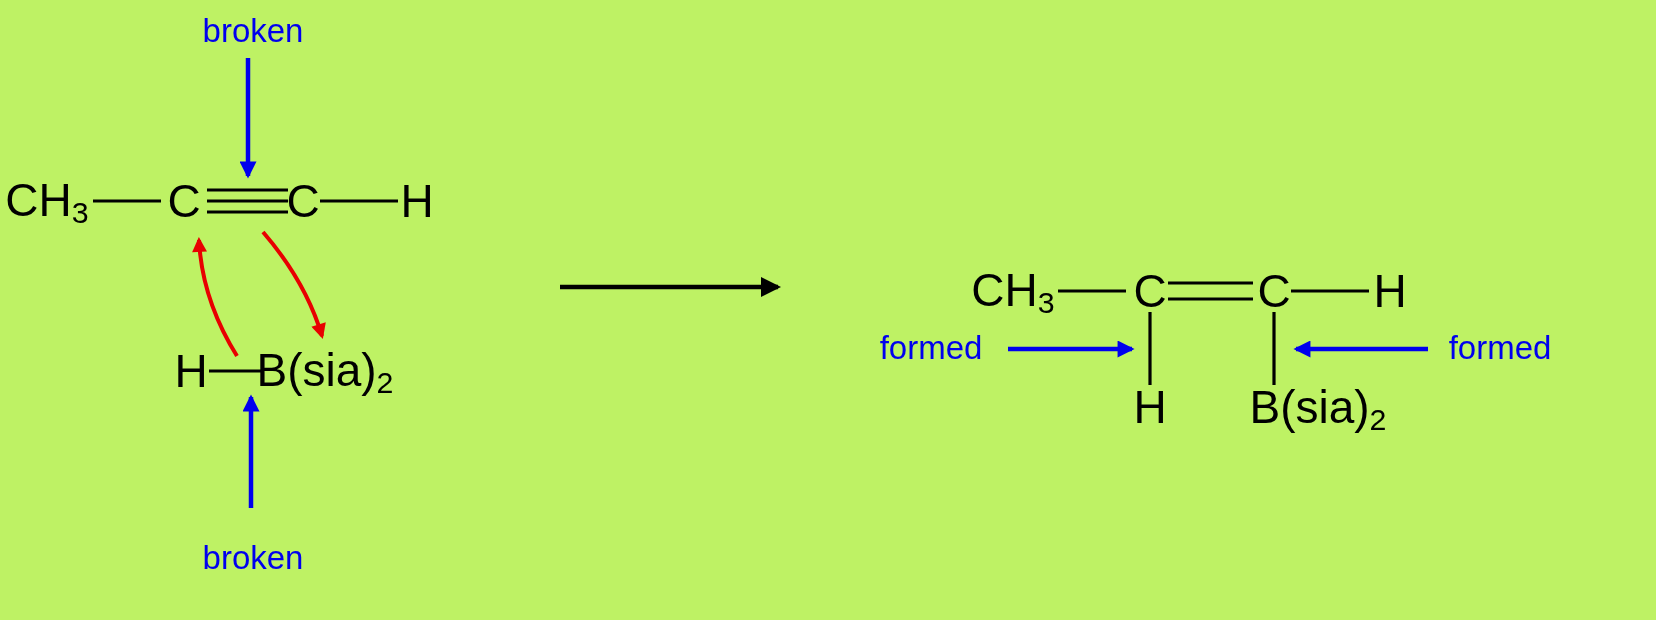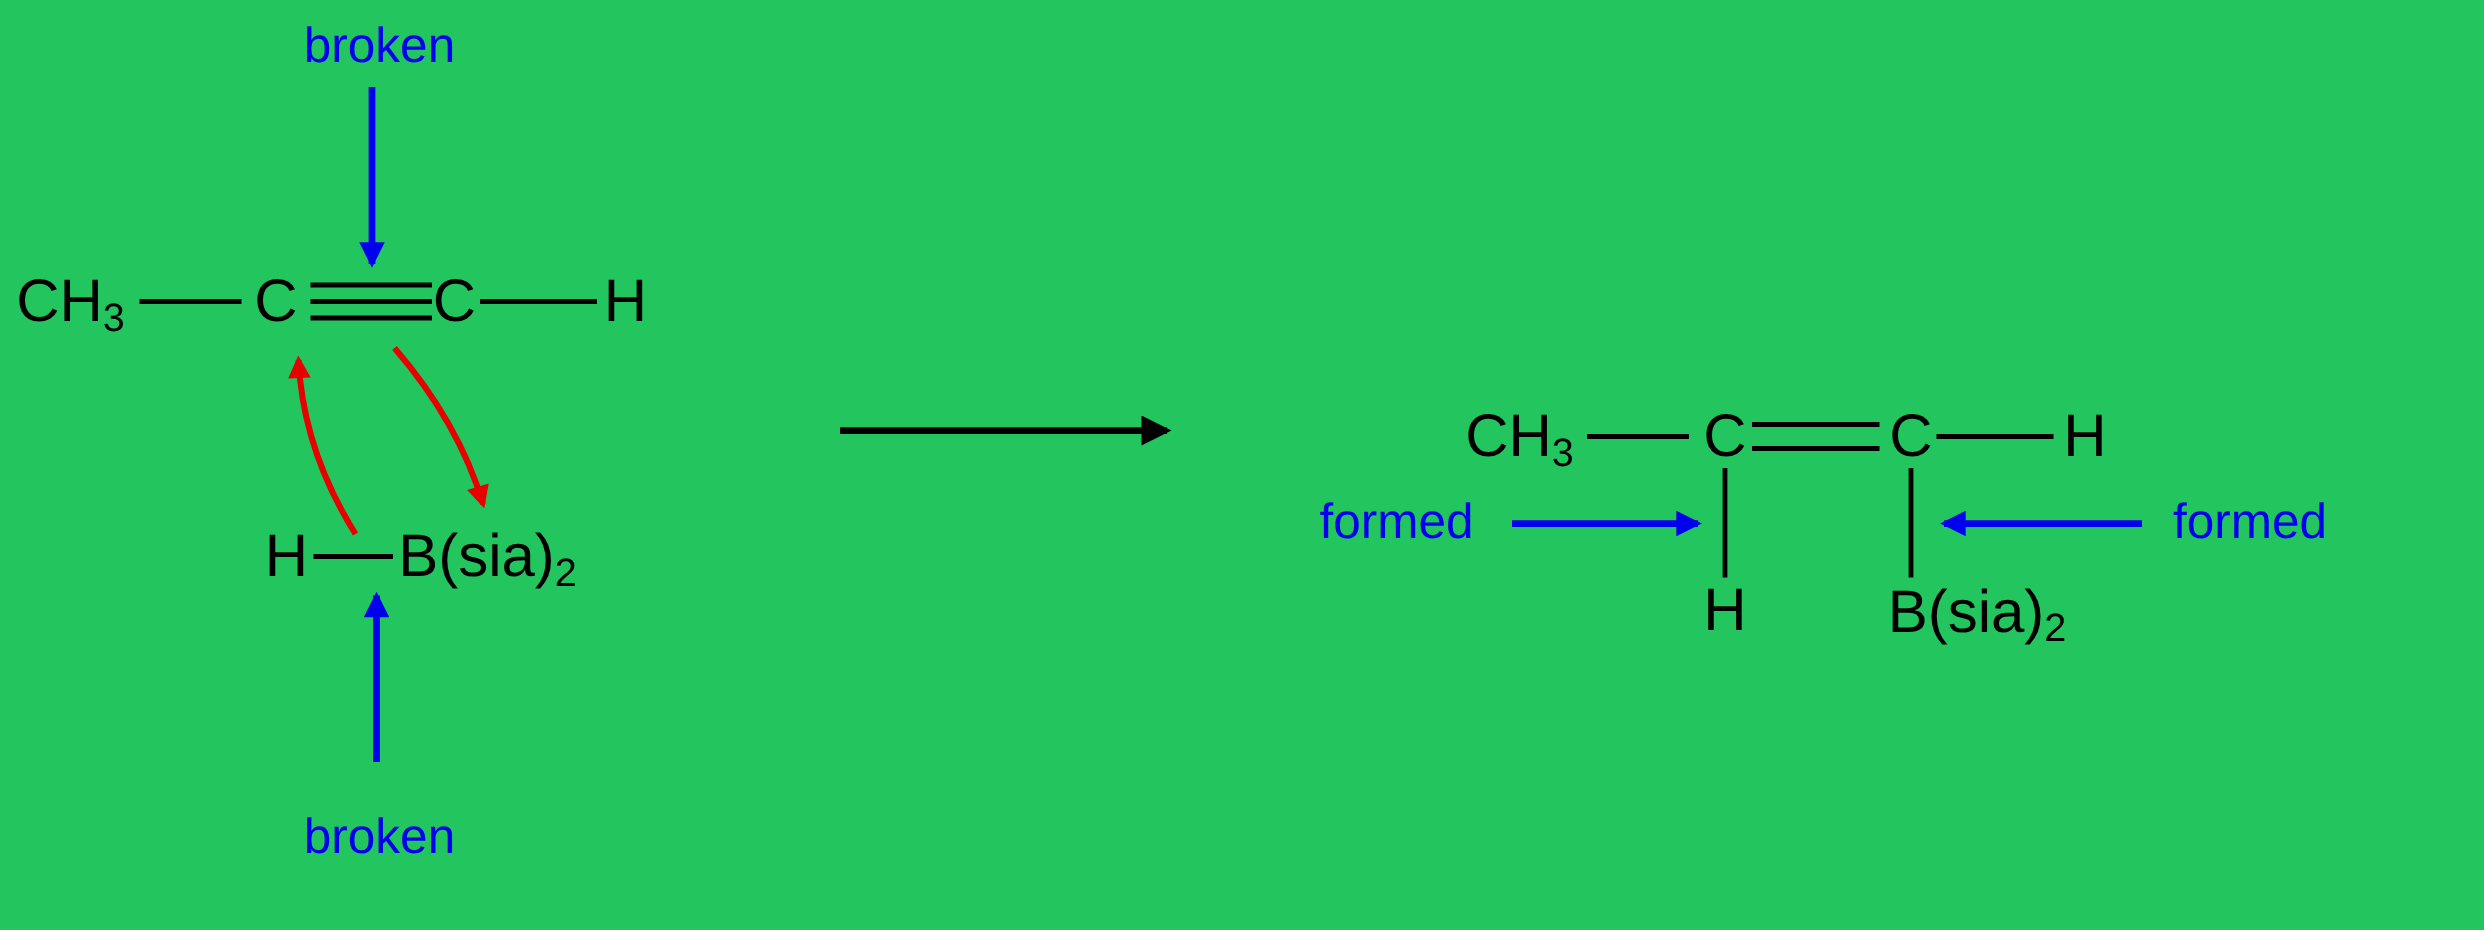--- a/index.html
+++ b/index.html
@@ -2,26 +2,26 @@
 <html style="--blue: #0000ee; --red: #e80000;"><head>
 <meta charset="utf-8">
 <style>
   * { margin: 0; padding: 0; box-sizing: border-box; }
   html, body { background: #ffffff; }
   body {
     width: 1656px; height: 620px;
     font-family: "Liberation Sans", sans-serif;
     position: relative;
   }
-  .canvas { position: relative; width: 1656px; height: 620px; background: #22c55e; overflow: hidden; }
+  .canvas { position: relative; width: 1656px; height: 620px; background: #bef264; overflow: hidden; }
   svg.layer { position: absolute; left: 0; top: 0; }
 
   .atom {
     position: absolute; transform: translate(-50%, -50%);
-    font-size: 40px; color: #000; white-space: nowrap; line-height: 1;
+    font-size: 46px; color: #000; white-space: nowrap; line-height: 1;
   }
   .blue-label {
     position: absolute; transform: translate(-50%, -50%);
     font-size: 33px; color: var(--blue, #0000ee); white-space: nowrap; line-height: 1;
   }
   .sub { font-size: 0.66em; vertical-align: -0.24em; }
 
   .bond      { stroke: #000; stroke-width: 3.2; }
   .rxn-arrow { stroke: #000; stroke-width: 4.5; }
   .blue-arrow{ stroke: var(--blue, #0000ee); stroke-width: 4.5; }

